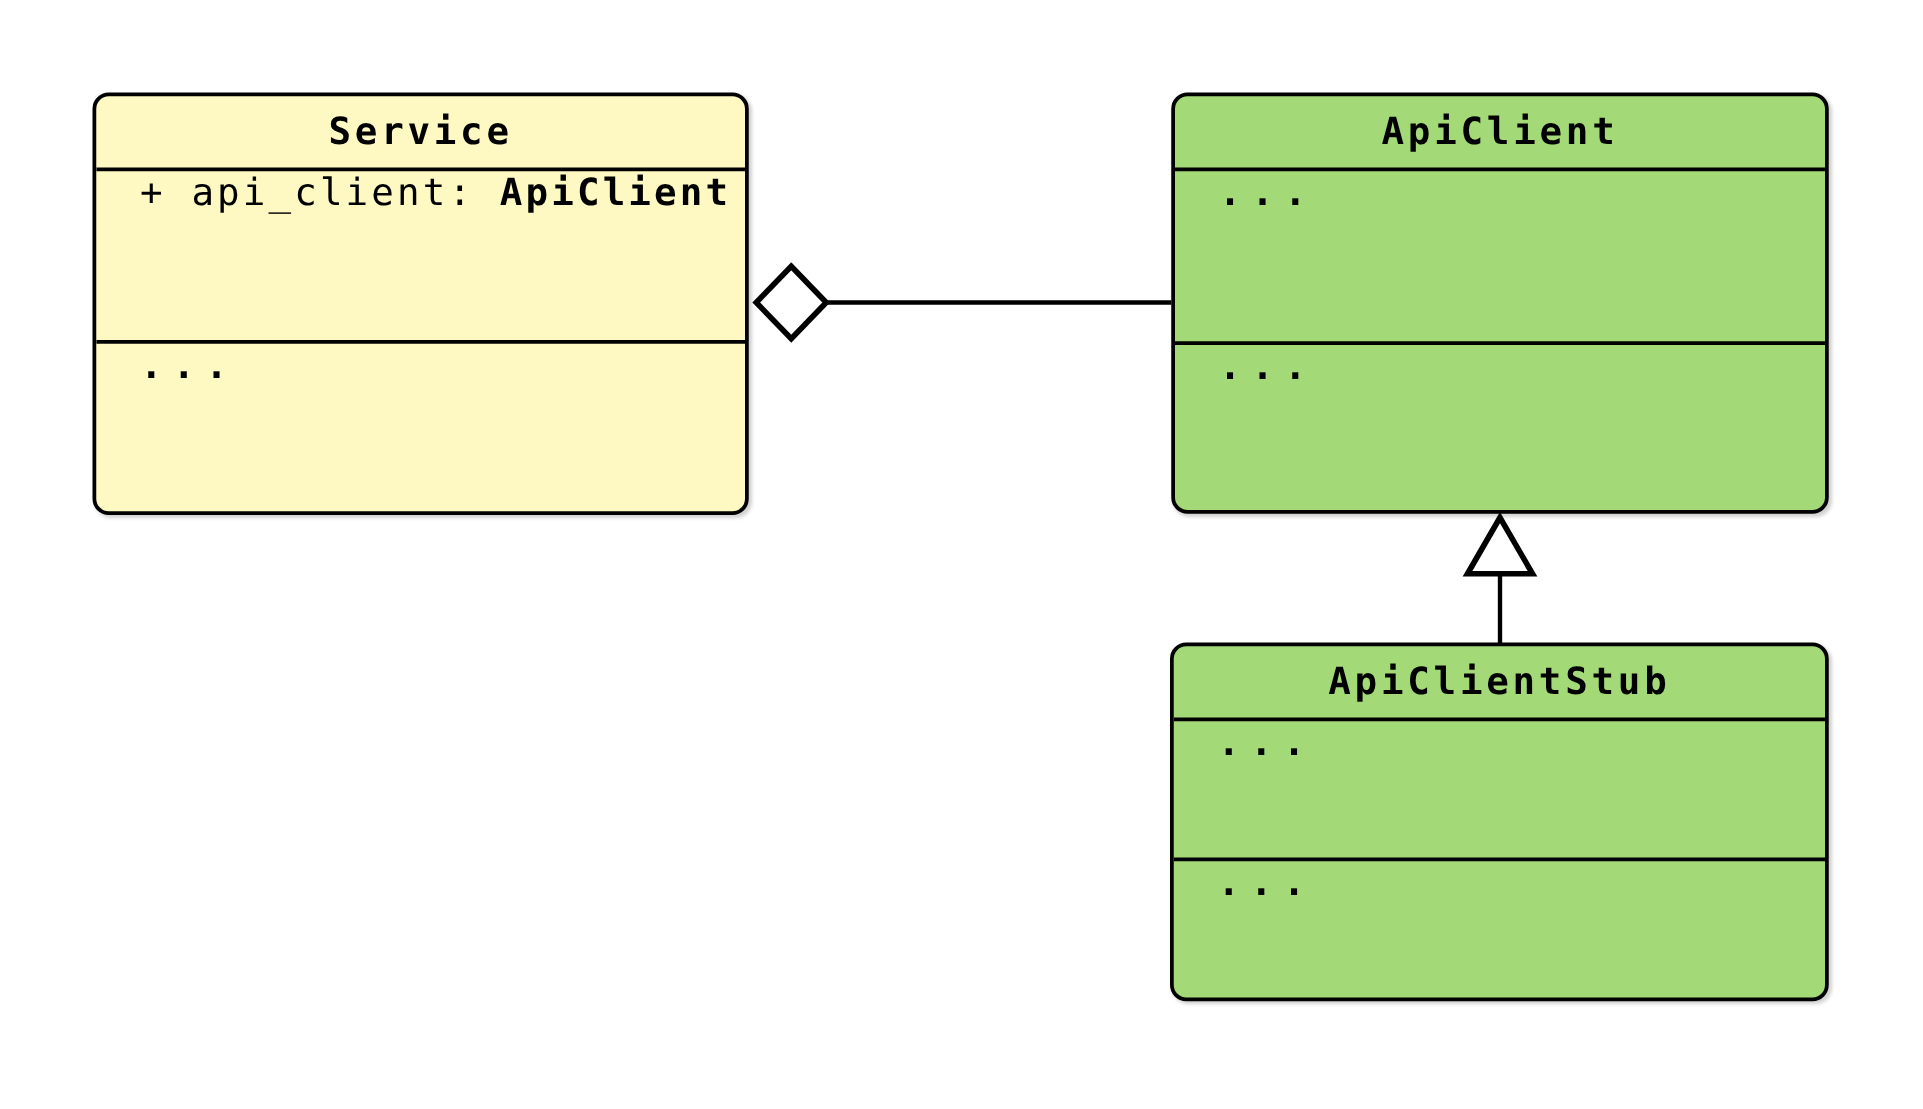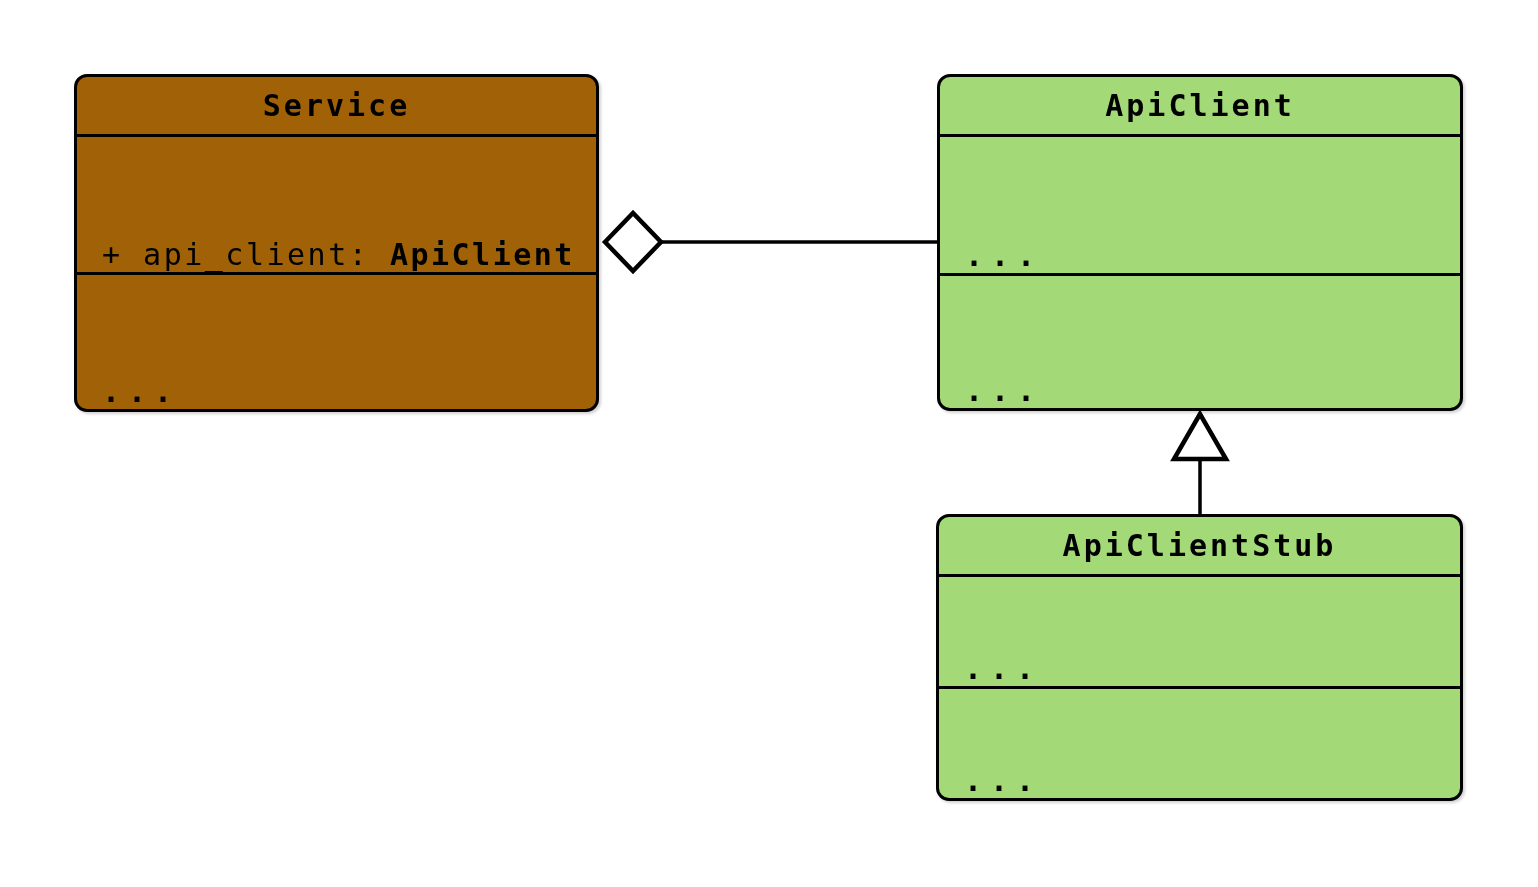--- a/index.html
+++ b/index.html
@@ -18,41 +18,41 @@
   }
   .uml-class {
     position: absolute;
     border: 3px solid #000000;
     border-radius: 13px;
     display: flex;
     flex-direction: column;
     box-shadow: 2px 2px 3px rgba(0,0,0,0.18);
     overflow: hidden;
   }
-  .uml-class.service    { left: 74px;  top: 74px;  width: 525px; height: 338px; background: #a16207; }
+  .uml-class.service    { left: 74px;  top: 74px;  width: 525px; height: 338px; background: #fef9c3; }
   .uml-class.apiclient  { left: 937px; top: 74px;  width: 526px; height: 337px; background: #A3D977; }
   .uml-class.apiclientstub { left: 936px; top: 514px; width: 527px; height: 287px; background: #A3D977; }
 
   .uml-title {
     flex: 0 0 auto;
     height: 60px;
     border-bottom: 3px solid #000000;
     display: flex;
     align-items: center;
     justify-content: center;
     font-weight: bold;
     font-size: 30px;
     letter-spacing: 3px;
   }
   .apiclientstub .uml-title { height: 60px; }
 
   .uml-section {
     display: flex;
-    align-items: flex-end;
-    padding-left: 25px;
+    align-items: flex-start;
+    padding-left: 35px;
     font-size: 30px;
     letter-spacing: 2.5px;
     white-space: pre;
   }
   .uml-section.with-divider { border-bottom: 3px solid #000000; }
   .service .uml-section.first    { flex: 0 0 138px; }
   .apiclient .uml-section.first  { flex: 0 0 139px; }
   .apiclientstub .uml-section.first { flex: 0 0 112px; }
   .uml-section.last { flex: 1 1 auto; }
 

